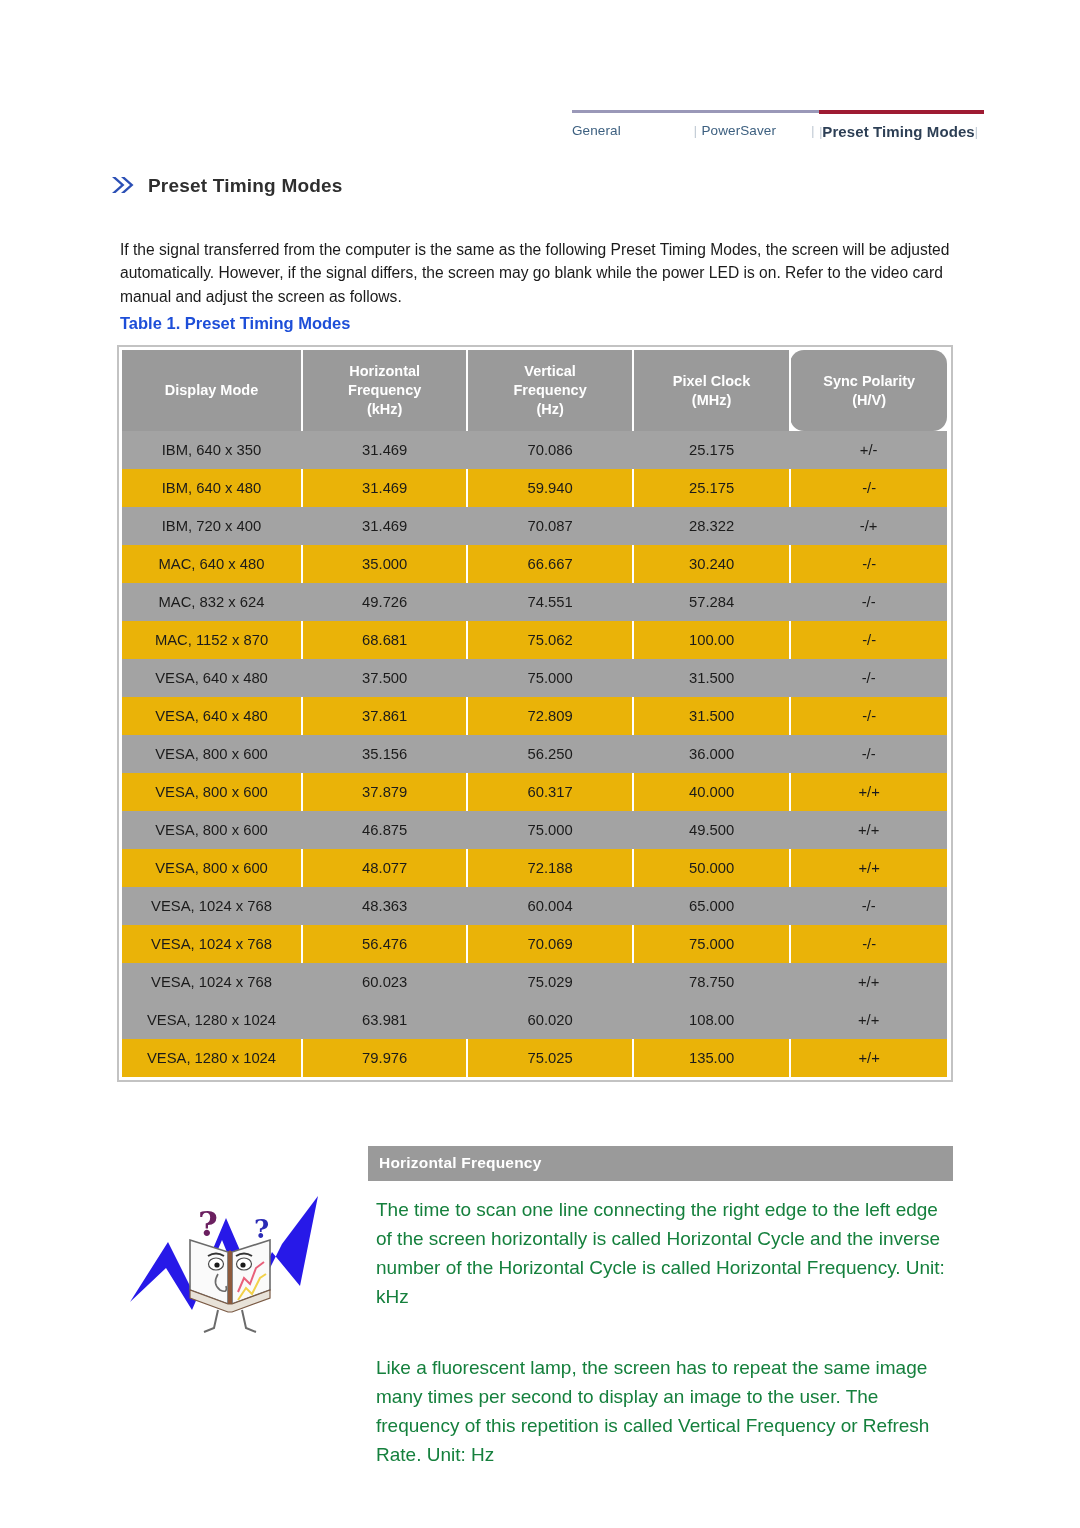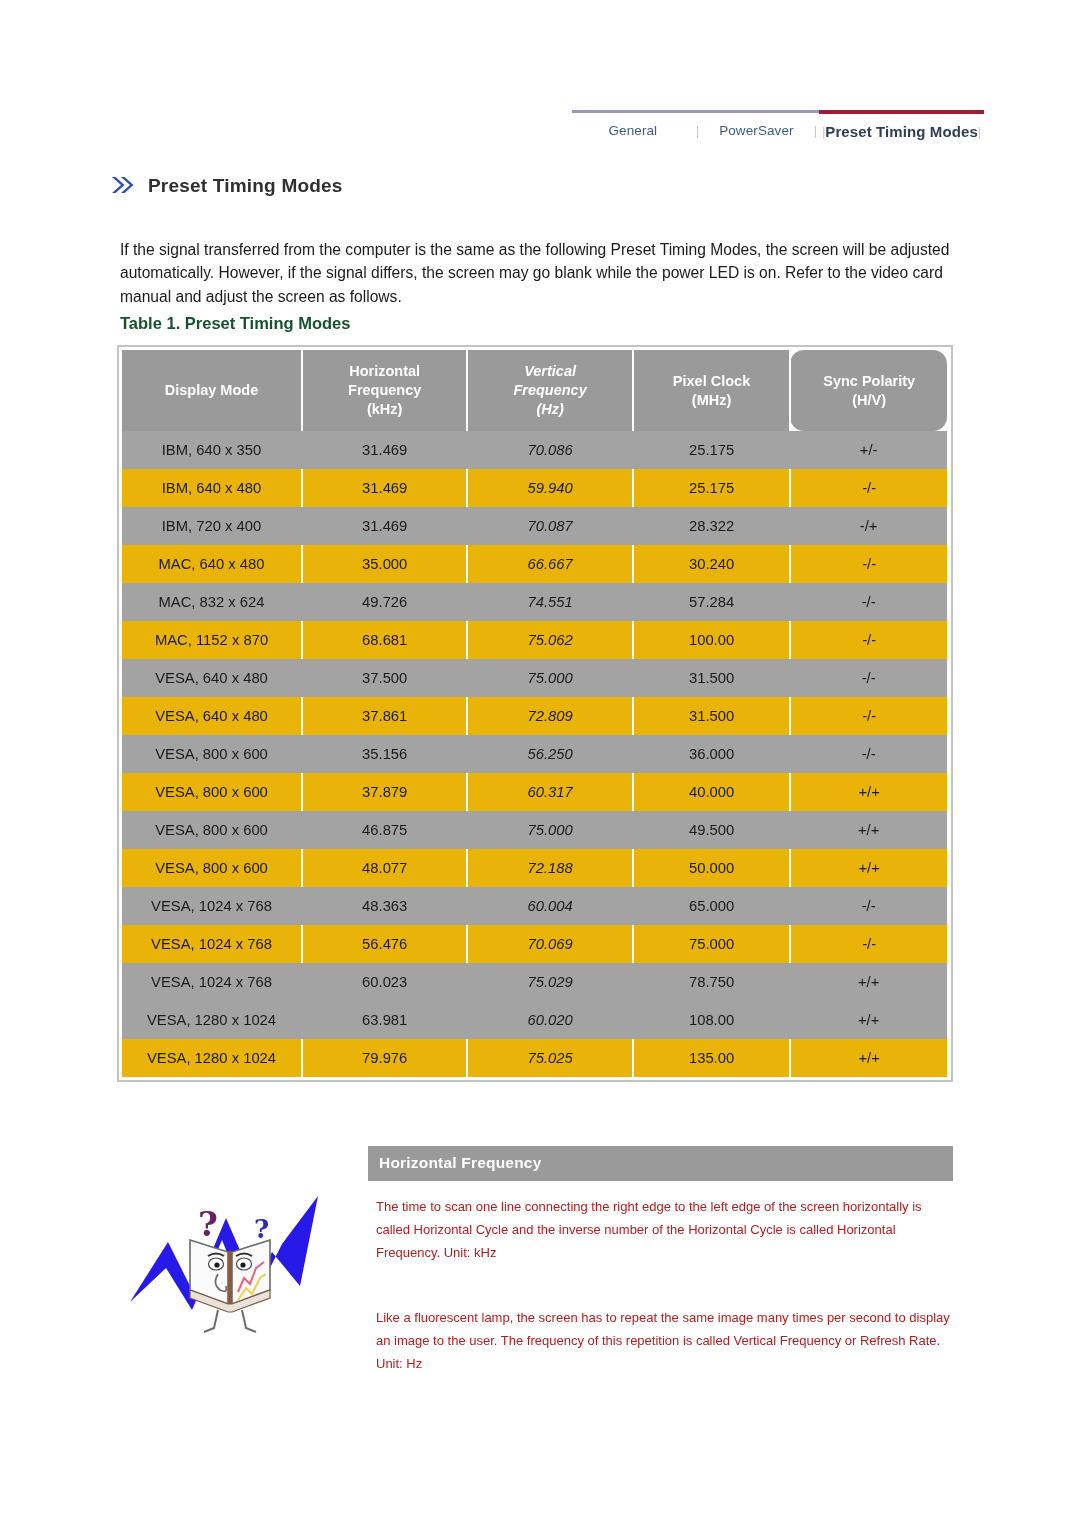--- a/index.html
+++ b/index.html
@@ -21,21 +21,20 @@
     position: absolute;
     left: 572px;
     top: 110px;
     width: 412px;
     display: flex;
     align-items: stretch;
   }
   .topnav .navcol {
     display: flex;
     flex-direction: column;
-    align-items: center;
   }
   .rule {
     height: 3px;
     width: 100%;
     background: #9a98b8;
   }
   .rule.active { background: #9e1b32; height: 4px; }
   .navlabel {
     font-size: 13.5px;
     color: #3d6080;
@@ -98,21 +97,21 @@
     color: #1b1b1b;
   }
 
   
   .table-caption {
     position: absolute;
     left: 120px;
     top: 314px;
     font-size: 16.5px;
     font-weight: bold;
-    color: #14532d;
+    color: #1d4ed8;
   }
 
   
   .table-frame {
     position: absolute;
     left: 117px;
     top: 345px;
     width: 836px;
     border: 2px solid #c3c3c3;
     background: #ffffff;
@@ -145,43 +144,43 @@
     vertical-align: middle;
   }
   table.preset tbody tr.odd  td { background: #a3a3a3; }
   table.preset tbody tr.even td {
     background: #eab308;
     border-right: 2px solid #ffffff;
   }
   table.preset tbody tr.even td:last-child { border-right: none; }
   .c0 { width: 22.0%; }
   .c1 { width: 20.0%; }
-  .c2 { width: 20.0%; font-style: italic; }
+  .c2 { width: 20.0%; }
   .c3 { width: 19.0%; }
   .c4 { width: 19.0%; }
 
   
   .info-wrap {
     position: absolute;
     left: 368px;
     top: 1146px;
     width: 585px;
   }
   .info-bar {
     background: #9a9a9a;
     color: #ffffff;
     font-size: 15.5px;
     font-weight: bold;
     padding: 8px 11px 9px 11px;
     letter-spacing: .2px;
   }
   .info-body {
-    font-size: 13px;
-    line-height: 23px;
-    color: #b91c1c;
+    font-size: 19px;
+    line-height: 29px;
+    color: #15803d;
     padding: 14px 2px 0 8px;
   }
   .info-gap { height: 28px; }
 
   
   .illus {
     position: absolute;
     left: 122px;
     top: 1182px;
     width: 216px;

